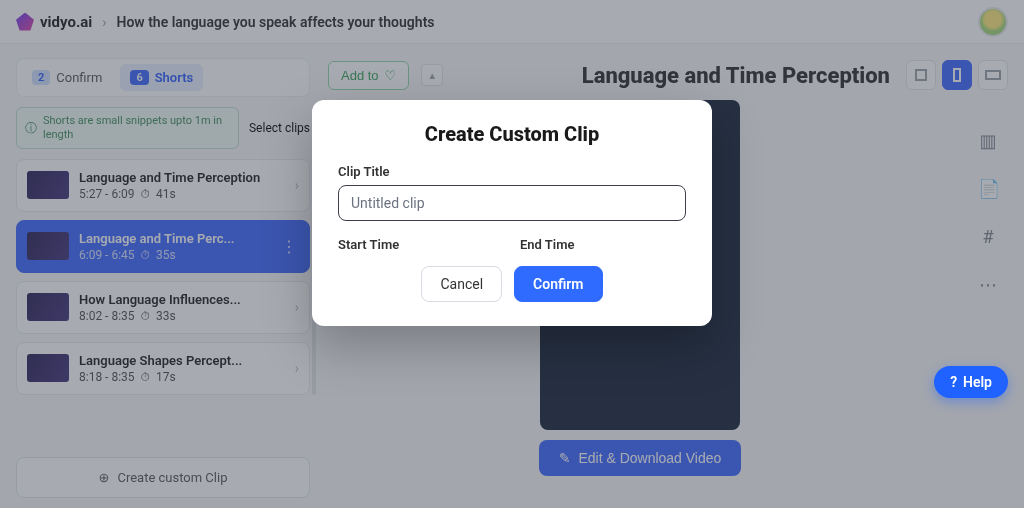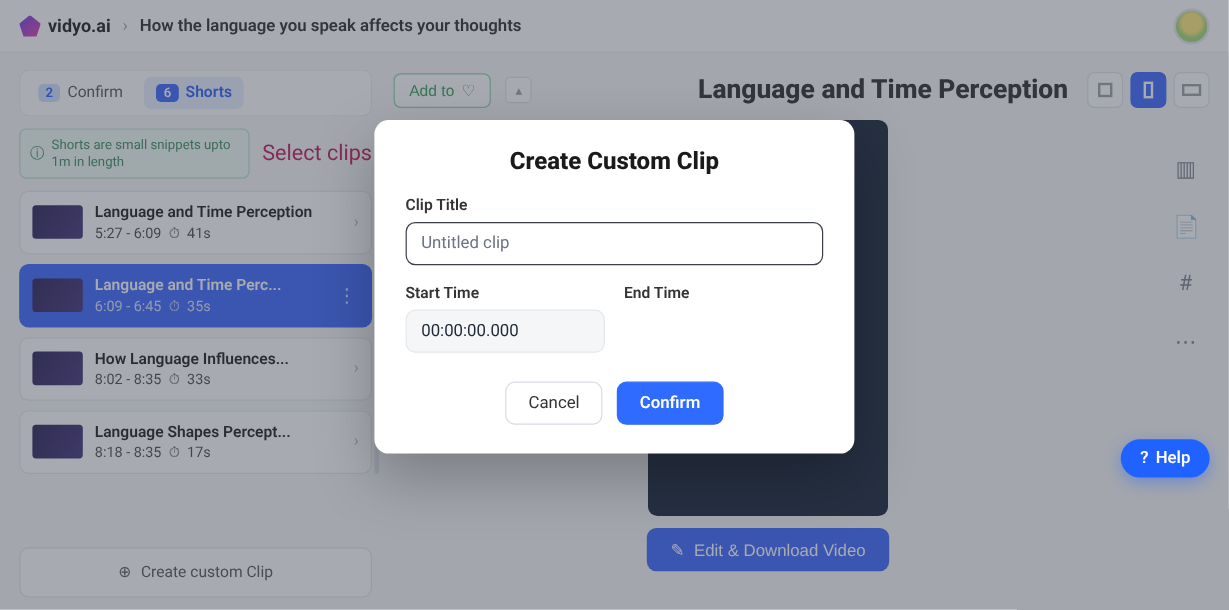--- a/index.html
+++ b/index.html
@@ -73,21 +73,21 @@
     padding:6px 8px 6px 26px;
     border-radius:6px;
     position:relative;
     line-height:1.25;
   }
   .hint::before {
     content:"ⓘ";
     position:absolute; left:8px; top:50%; transform:translateY(-50%);
     font-size:12px;
   }
-  .select-clips { color:#be185d; font-size:18px; cursor:pointer; white-space:nowrap; }
+  .select-clips { color:#000000; font-size:12px; cursor:pointer; white-space:nowrap; }
 
   .cliplist { display:flex; flex-direction:column; gap:8px; position:relative;}
   .clip {
     display:flex; align-items:center; gap:10px;
     padding:10px;
     border:1px solid #e7e9ee;
     border-radius:8px;
     background:#fff;
     cursor:pointer;
     position:relative;
@@ -315,21 +315,20 @@
 <div class="scrim">
   <div class="modal">
     <h2>Create Custom Clip</h2>
 
     <label class="mlabel">Clip Title</label>
     <input class="minput" value="Untitled clip" style="">
 
     <div class="mrow">
       <div class="mcol">
         <label class="mlabel">Start Time</label>
-        <input class="minput soft" value="00:00:00.000" style="">
       </div>
       <div class="mcol">
         <label class="mlabel">End Time</label>
       </div>
     </div>
 
     <div class="mactions">
       <button class="btn secondary">Cancel</button>
       <button class="btn primary">Confirm</button>
     </div>

